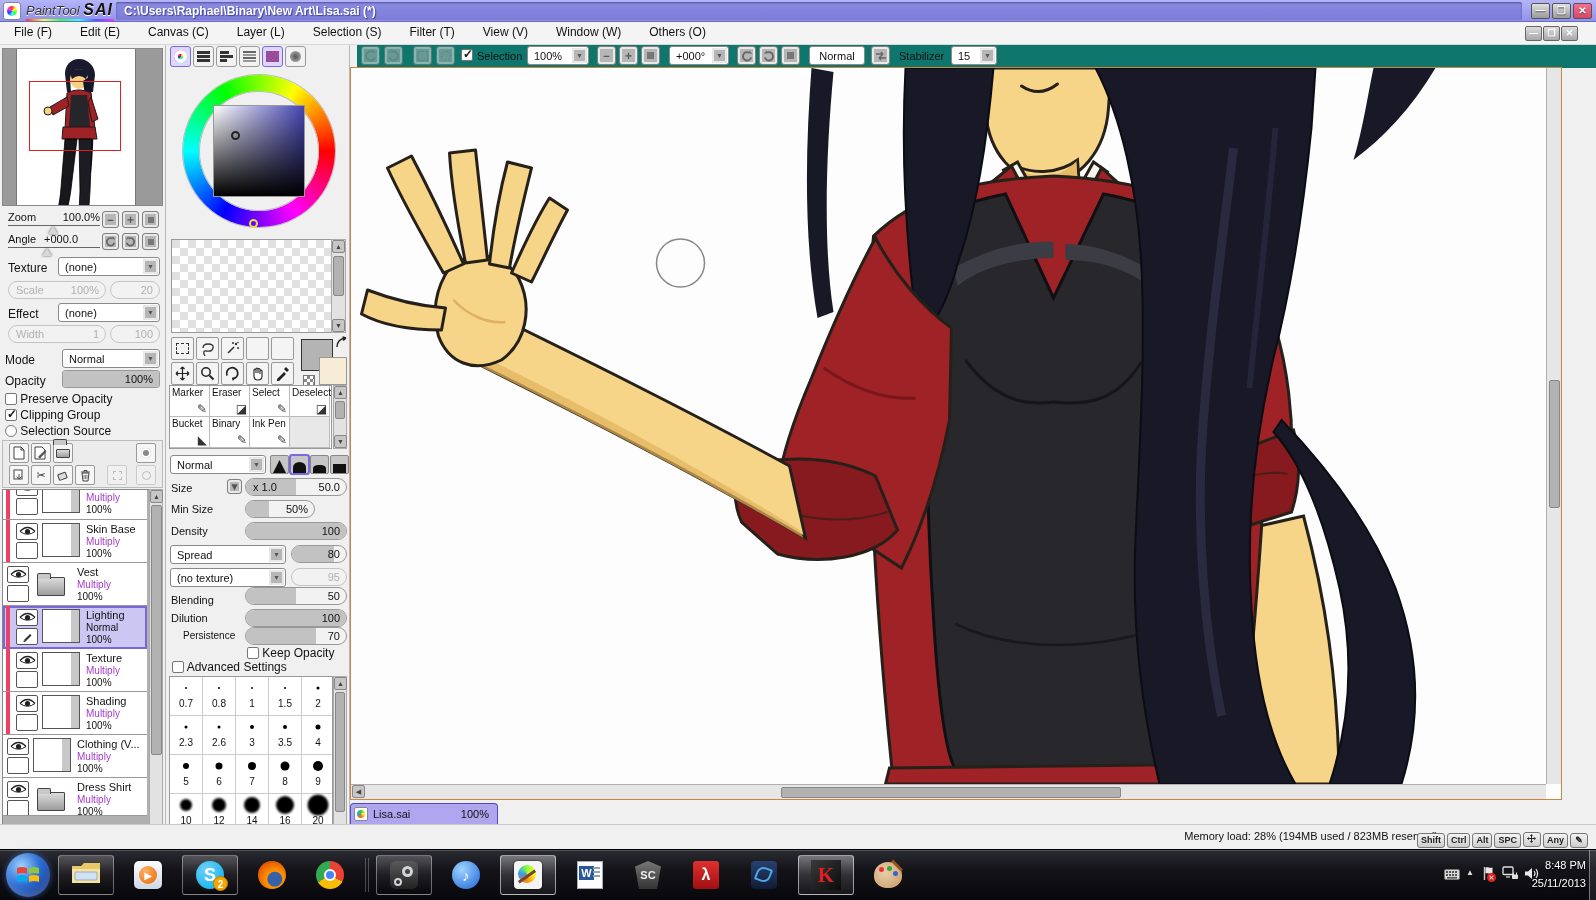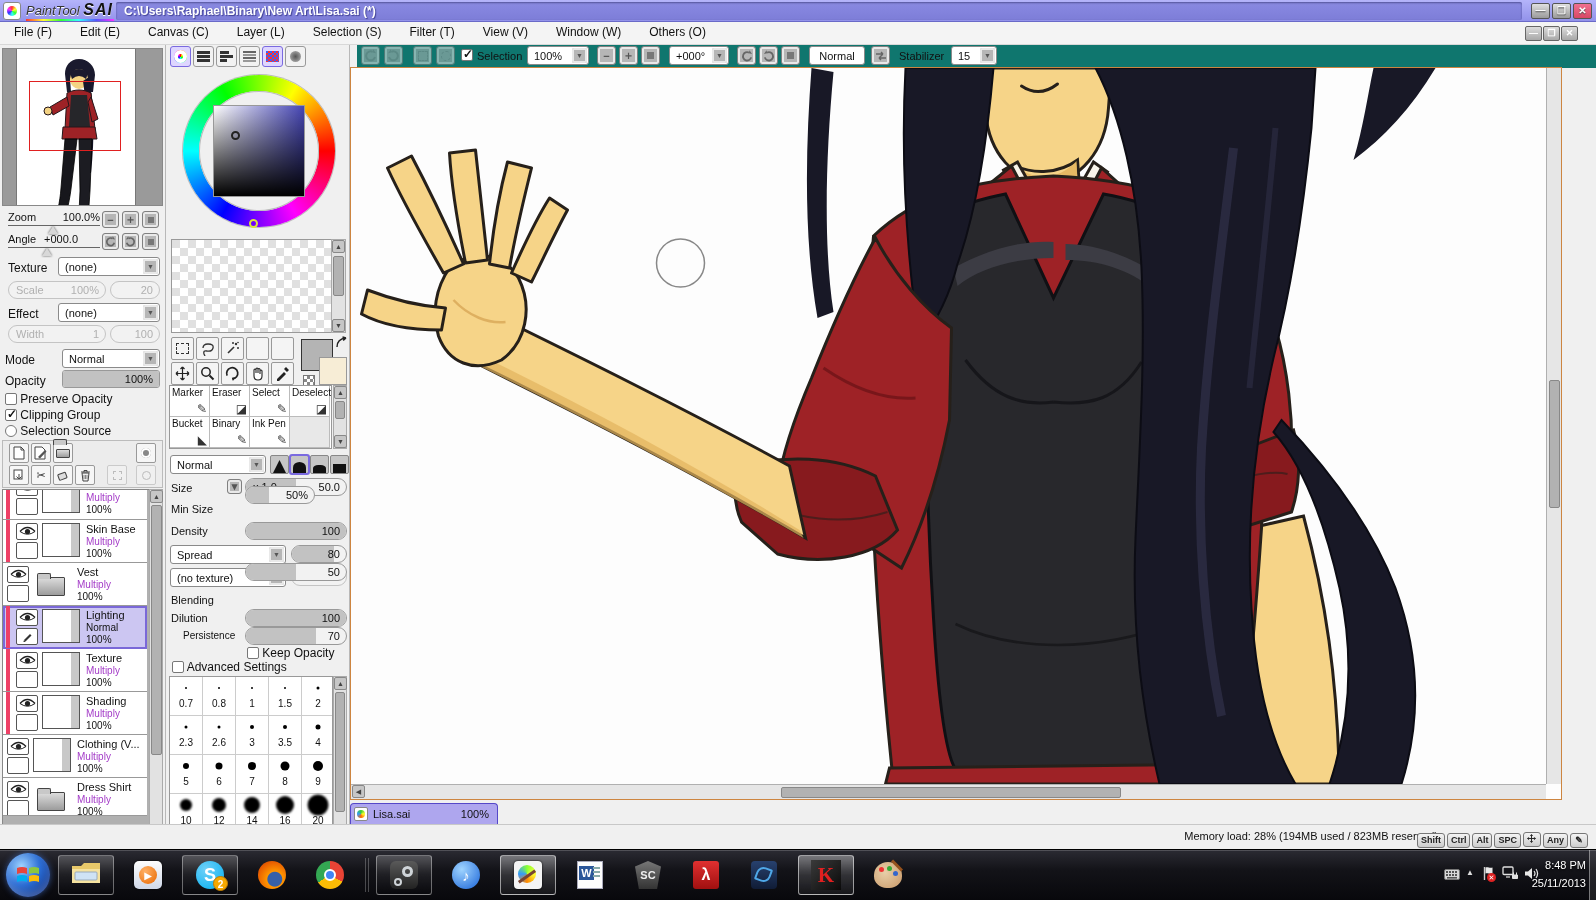--- a/index.html
+++ b/index.html
@@ -602,42 +602,42 @@
       </div>
 
     <span class="plabel" style="left:4px;top:437px;font-size:11px">Size</span>
     <div class="sq" style="left:60px;top:434px;width:15px;height:15px">▾</div>
     <div class="bar" style="left:78px;top:433px;width:102px">
         <div class="fill" style="width:50%"></div>
         <span class="bpre">x 1.0</span>
         <span class="bval">50.0</span>
       </div>
     <span class="plabel" style="left:4px;top:458px;font-size:11px">Min Size</span>
-    <div class="bar" style="left:78px;top:441px;width:70px">
+    <div class="bar" style="left:78px;top:455px;width:70px">
         <div class="fill" style="width:34%"></div>
         <span class="bval">50%</span>
       </div>
     <span class="plabel" style="left:4px;top:480px;font-size:11px">Density</span>
     <div class="bar" style="left:78px;top:477px;width:102px">
         <div class="fill" style="width:100%"></div>
         <span class="bval">100</span>
       </div>
 
     <div class="dd" style="left:3px;top:500px;width:116px"><span>Spread</span><span class="arr">▼</span></div>
     <div class="bar" style="left:124px;top:500px;width:56px">
         <div class="fill" style="width:78%"></div>
         <span class="bval">80</span>
       </div>
     <div class="dd" style="left:3px;top:523px;width:116px"><span>(no texture)</span><span class="arr">▼</span></div>
     <div class="bar gray" style="left:124px;top:523px;width:56px">
         <span class="bval">95</span>
       </div>
 
     <span class="plabel" style="left:4px;top:549px;font-size:11px">Blending</span>
-    <div class="bar" style="left:78px;top:518px;width:102px">
+    <div class="bar" style="left:78px;top:542px;width:102px">
         <div class="fill" style="width:50%"></div>
         <span class="bval">50</span>
       </div>
     <span class="plabel" style="left:4px;top:567px;font-size:11px">Dilution</span>
     <div class="bar" style="left:78px;top:564px;width:102px">
         <div class="fill" style="width:100%"></div>
         <span class="bval">100</span>
       </div>
     <span class="plabel" style="left:16px;top:585px;font-size:10px">Persistence</span>
     <div class="bar" style="left:78px;top:582px;width:102px">

